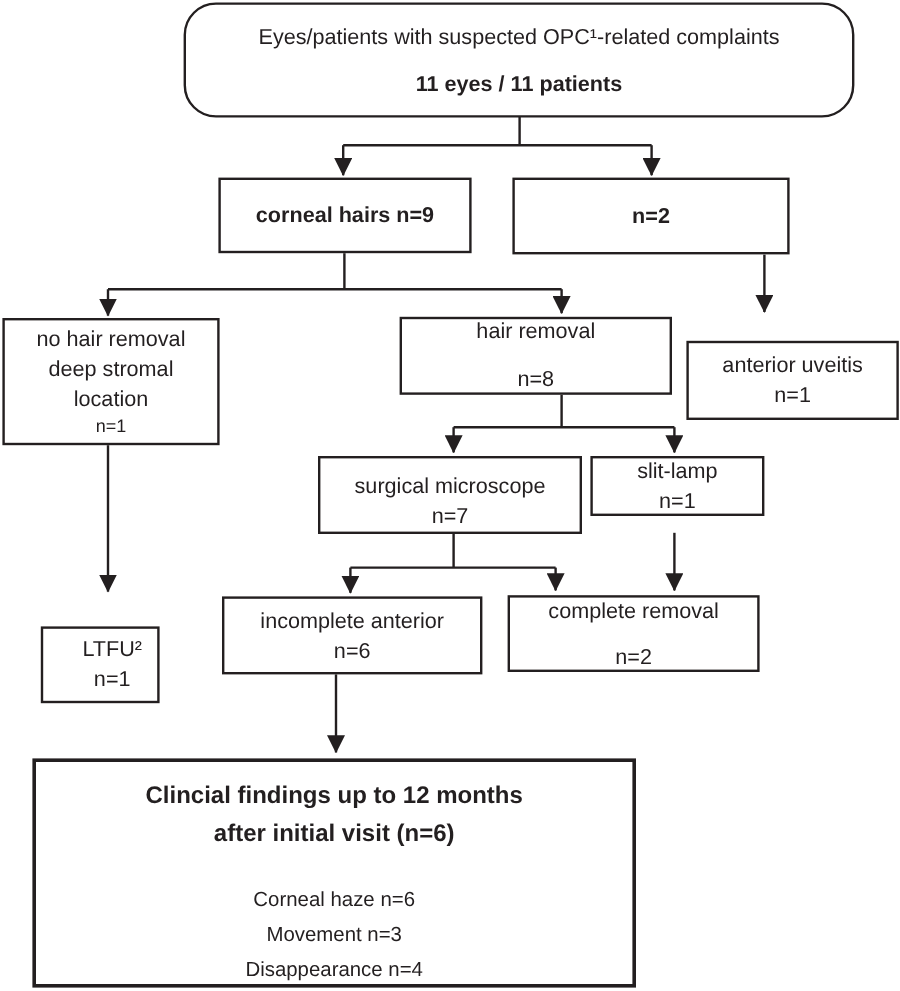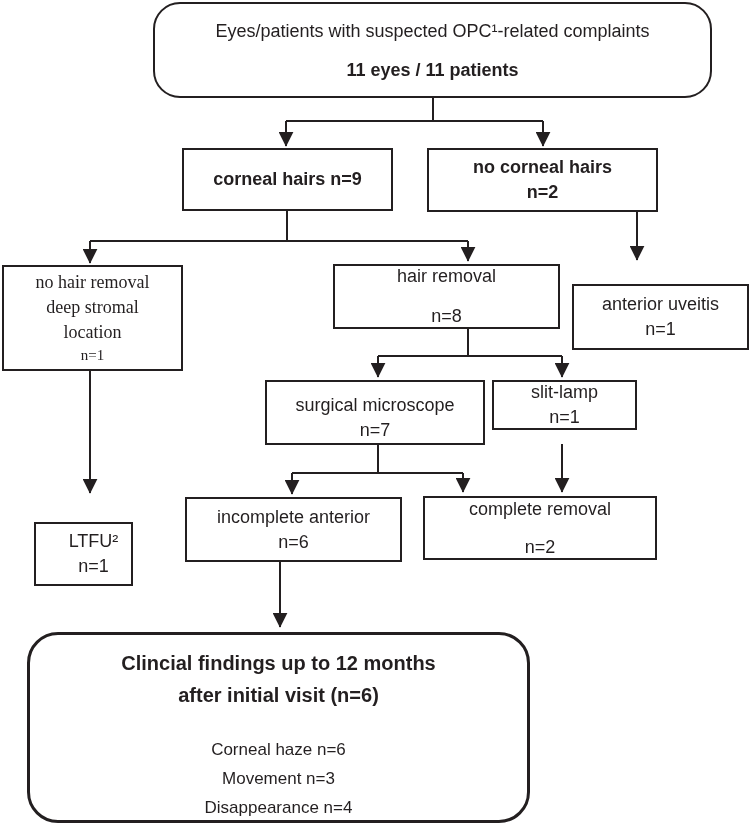--- a/index.html
+++ b/index.html
@@ -42,21 +42,20 @@
   .node .line { display: block; }
   .node.bold { font-weight: bold; }
   .node.source { row-gap: 11px; line-height: 28px; }
   .node.source .line2 { font-weight: bold; }
   .node .small { font-size: 15px; line-height: 21px; }
   .node.findings {
     border-width: 3px;
     justify-content: flex-start;
     padding-top: 12px;
     line-height: 32px;
-    border-radius: 31px;
   }
   .findings .title { font-weight: bold; font-size: 20px; line-height: 32px; }
   .findings .items { margin-top: 24px; font-size: 17px; line-height: 29px; font-weight: normal; }
 </style>
 </head>
 <body>
 
 <div class="canvas">
 
   <svg class="connectors">
@@ -92,25 +91,24 @@
   <div class="node source" style="left:153px; top:2px; width:559px; height:96px;border-radius:27px;">
     <span class="line line1">Eyes/patients with suspected OPC¹-related complaints</span>
     <span class="line line2">11 eyes / 11 patients</span>
   </div>
 
   <div class="node bold" style="left:182px; top:148px; width:211px; height:63px;">
     <span class="line">corneal hairs n=9</span>
   </div>
 
   <div class="node bold" style="left:427px; top:148px; width:231px; height:64px;">
-    <span class="line">no corneal hairs</span>
     <span class="line">n=2</span>
   </div>
 
-  <div class="node" style="left:2px; top:265px; width:181px; height:106px;font-family:Liberation Serif, serif;">
+  <div class="node" style="left:2px; top:265px; width:181px; height:106px;">
     <span class="line">no hair removal</span>
     <span class="line">deep stromal</span>
     <span class="line">location</span>
     <span class="line small">n=1</span>
   </div>
 
   <div class="node" style="left:333px; top:264px; width:227px; height:65px;gap:15px;">
     <span class="line">hair removal</span>
     <span class="line">n=8</span>
   </div>
@@ -133,21 +131,21 @@
   <div class="node" style="left:34px; top:522px; width:99px; height:64px;padding-left:20px;">
     <span class="line">LTFU²</span>
     <span class="line">n=1</span>
   </div>
 
   <div class="node" style="left:185px; top:497px; width:217px; height:65px;">
     <span class="line">incomplete anterior</span>
     <span class="line">n=6</span>
   </div>
 
-  <div class="node" style="left:423px; top:496px; width:234px; height:64px;gap:13px;">
+  <div class="node" style="left:423px; top:496px; width:210px; height:64px;gap:13px;">
     <span class="line">complete removal</span>
     <span class="line">n=2</span>
   </div>
 
   <div class="node findings" style="left:27px; top:632px; width:503px; height:191px;">
     <div class="title">
       <span class="line">Clincial findings up to 12 months</span>
       <span class="line">after initial visit (n=6)</span>
     </div>
     <div class="items">

